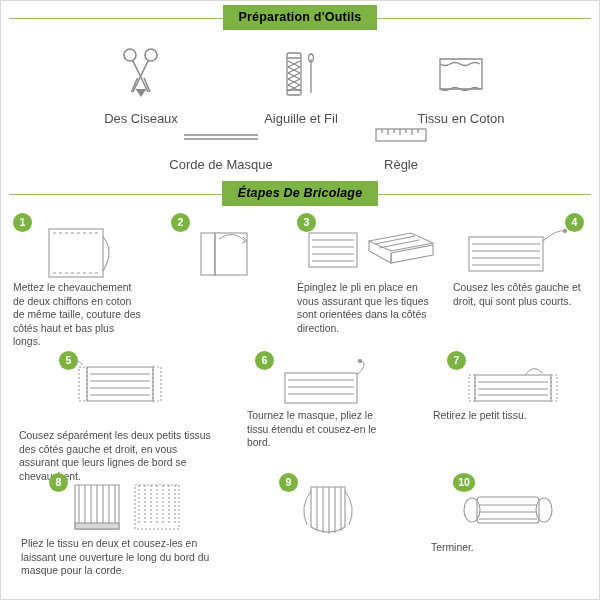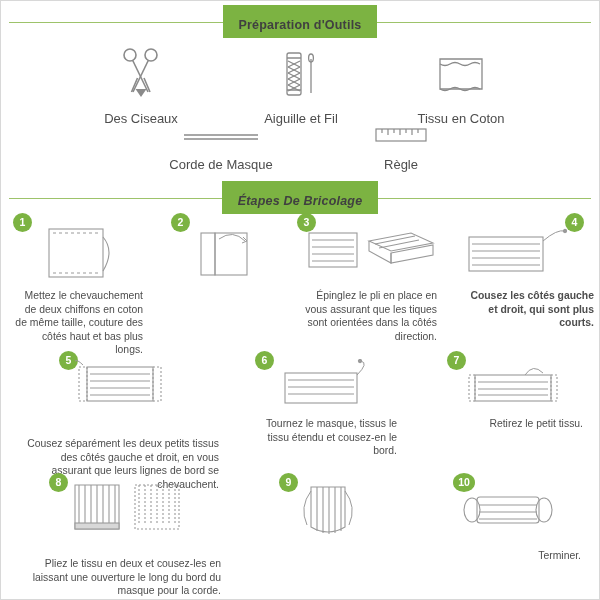--- a/index.html
+++ b/index.html
@@ -34,24 +34,24 @@
     top: 50%;
     left: 8px;
     right: 8px;
     height: 1px;
     background: #9dc36a;
   }
   .section-header .chip {
     position: relative;
     display: inline-block;
     background: #7cb342;
-    color: #404040;
+    color: #000000;
     font-size: 12.5px;
     font-weight: bold;
-    padding: 13px 16px 6px 16px;
+    padding: 5px 16px 6px 16px;
     letter-spacing: .2px;
   }
 
   
   .tools-row {
     position: absolute;
     display: flex;
     justify-content: center;
   }
   .tool {
@@ -88,23 +88,22 @@
     text-align: center;
     font-weight: bold;
   }
   .step .art {
     position: absolute;
   }
   .step .text {
     position: absolute;
     font-size: 10.4px;
     line-height: 13.5px;
-    text-align: right;
+    text-align: left;
     color: #4d4d4d;
-    margin-top: 8px;
   }
   svg { display: block; }
 </style>
 </head>
 <body>
 
 <div class="page">
 
   <div class="section-header" style="top:4px;">
     <div class="rule"></div>
@@ -243,21 +242,21 @@
     <div class="art" style="left:8px; top:10px;">
       <svg width="110" height="58" viewBox="0 0 110 58">
         <g stroke="#9a9a9a" stroke-width="1.1" fill="none">
           <rect x="8" y="14" width="74" height="34"></rect>
           <path d="M11 21 h68 M11 28 h68 M11 35 h68 M11 42 h68"></path>
           <path d="M82 18 q14 -12 22 -10" stroke-width="1"></path>
           <circle cx="104" cy="8" r="1.6" fill="#9a9a9a"></circle>
         </g>
       </svg>
     </div>
-    <div class="text" style="left:11px; top:68px; width:130px;font-weight:bold;">Cousez les côtés gauche et droit, qui sont plus courts.</div>
+    <div class="text" style="left:0; top:68px; width:130px;">Cousez les côtés gauche et droit, qui sont plus courts.</div>
   </div>
 
   <div class="step" style="left:18px; top:350px; width:190px; height:110px;">
     <div class="badge" style="left:40px;">5</div>
     <div class="art" style="left:52px; top:8px;">
       <svg width="110" height="52" viewBox="0 0 110 52">
         <g stroke="#9a9a9a" stroke-width="1.1" fill="none">
           <rect x="16" y="8" width="66" height="34"></rect>
           <path d="M19 15 h60 M19 22 h60 M19 29 h60 M19 36 h60"></path>
           <rect x="8" y="8" width="8" height="34" stroke-dasharray="2 2"></rect>
@@ -274,21 +273,21 @@
     <div class="art" style="left:24px; top:8px;">
       <svg width="110" height="52" viewBox="0 0 110 52">
         <g stroke="#9a9a9a" stroke-width="1.1" fill="none">
           <rect x="14" y="14" width="72" height="30"></rect>
           <path d="M17 21 h66 M17 28 h66 M17 35 h66"></path>
           <path d="M86 16 q12 -12 4 -14" stroke-width="1"></path>
           <circle cx="89" cy="2" r="1.6" fill="#9a9a9a"></circle>
         </g>
       </svg>
     </div>
-    <div class="text" style="left:0; top:58px; width:150px;">Tournez le masque, tissus le tissu étendu et cousez-en le bord.</div>
+    <div class="text" style="left:0; top:58px; width:150px;">Tournez le masque, pliez le tissu étendu et cousez-en le bord.</div>
   </div>
 
   <div class="step" style="left:432px; top:350px; width:150px; height:110px;">
     <div class="badge" style="left:14px;">7</div>
     <div class="art" style="left:30px; top:10px;">
       <svg width="110" height="50" viewBox="0 0 110 50">
         <g stroke="#9a9a9a" stroke-width="1.1" fill="none">
           <rect x="12" y="14" width="76" height="26"></rect>
           <path d="M15 21 h70 M15 28 h70 M15 34 h70"></path>
           <path d="M62 14 q8 -12 18 -2" stroke-width="1"></path>
@@ -306,21 +305,21 @@
       <svg width="130" height="58" viewBox="0 0 130 58">
         <g stroke="#9a9a9a" stroke-width="1.1" fill="none">
           <path d="M14 4 h44 v44 h-44 z"></path>
           <path d="M18 4 v38 M24 4 v38 M30 4 v38 M36 4 v38 M42 4 v38 M48 4 v38 M54 4 v38"></path>
           <rect x="14" y="42" width="44" height="6" fill="#d8d8d8" stroke="#9a9a9a"></rect>
           <path d="M74 4 h44 v44 h-44 z" stroke-dasharray="2 2"></path>
           <path d="M78 4 v40 M84 4 v40 M90 4 v40 M96 4 v40 M102 4 v40 M108 4 v40 M114 4 v40" stroke-dasharray="2 2"></path>
         </g>
       </svg>
     </div>
-    <div class="text" style="left:0; top:76px; width:200px;">Pliez le tissu en deux et cousez-les en laissant une ouverture le long du bord du masque pour la corde.</div>
+    <div class="text" style="left:0; top:64px; width:200px;">Pliez le tissu en deux et cousez-les en laissant une ouverture le long du bord du masque pour la corde.</div>
   </div>
 
   <div class="step" style="left:250px; top:472px; width:150px; height:120px;">
     <div class="badge" style="left:28px;">9</div>
     <div class="art" style="left:36px; top:10px;">
       <svg width="90" height="60" viewBox="0 0 90 60">
         <g stroke="#9a9a9a" stroke-width="1.1" fill="none">
           <path d="M24 4 h34 v40 q-17 10 -34 0 z"></path>
           <path d="M30 4 v44 M36 4 v46 M42 4 v47 M48 4 v46 M54 4 v44"></path>
           <path d="M24 8 q-12 16 -4 34" stroke-width="1"></path>

